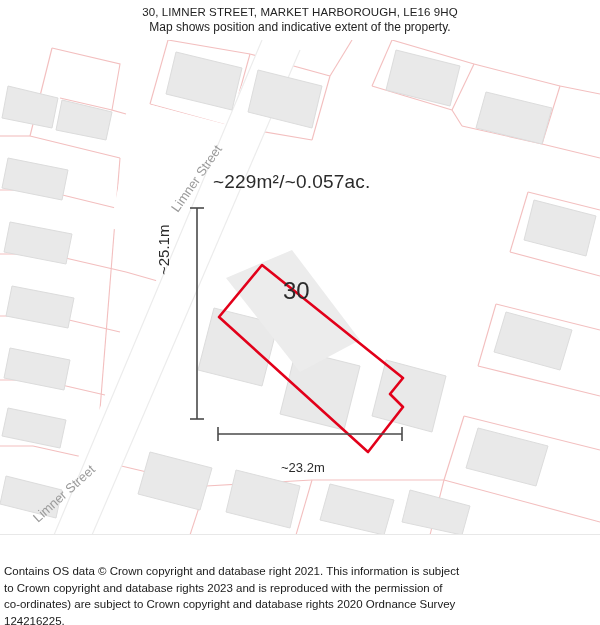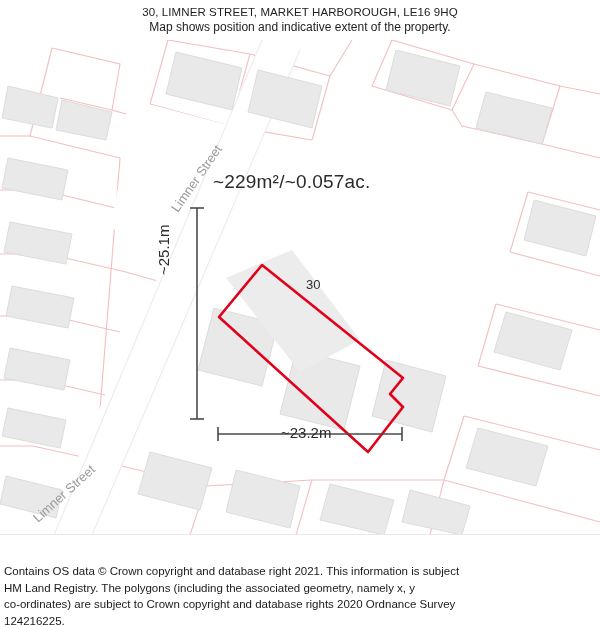--- a/index.html
+++ b/index.html
@@ -63,29 +63,29 @@
     white-space: nowrap;
   }
   #area-label {
     left: 213px;
     top: 131px;
     font-size: 19px;
     color: #2b2b2b;
     letter-spacing: 0.2px;
   }
   #plot-number {
-    left: 306px;
+    left: 283px;
     top: 237px;
-    font-size: 13px;
+    font-size: 24px;
     color: #2b2b2b;
   }
   #width-label {
     left: 281px;
-    top: 384px;
-    font-size: 15px;
+    top: 420px;
+    font-size: 13px;
     color: #2b2b2b;
   }
   #height-label {
     left: 155px;
     top: 235px;
     font-size: 15px;
     color: #2b2b2b;
     transform: rotate(-90deg);
     transform-origin: left top;
   }
@@ -266,18 +266,18 @@
     <div class="map-label" id="width-label">~23.2m</div>
     <div class="map-label" id="height-label">~25.1m</div>
     <div class="street-label" id="street-label-1">Limner Street</div>
     <div class="street-label" id="street-label-2">Limner Street</div>
   </div>
 
   <div class="divider"></div>
 
   <div class="footer">
     <div class="line">Contains OS data © Crown copyright and database right 2021. This information is subject</div>
-    <div class="line">HM Land Registry. The polygons (including the associated geometry, namely x, y</div>
+    <div class="line">to Crown copyright and database rights 2023 and is reproduced with the permission of</div>
     <div class="line">co-ordinates) are subject to Crown copyright and database rights 2020 Ordnance Survey</div>
     <div class="line">124216225.</div>
   </div>
 
 </div>
 
 </body></html>

